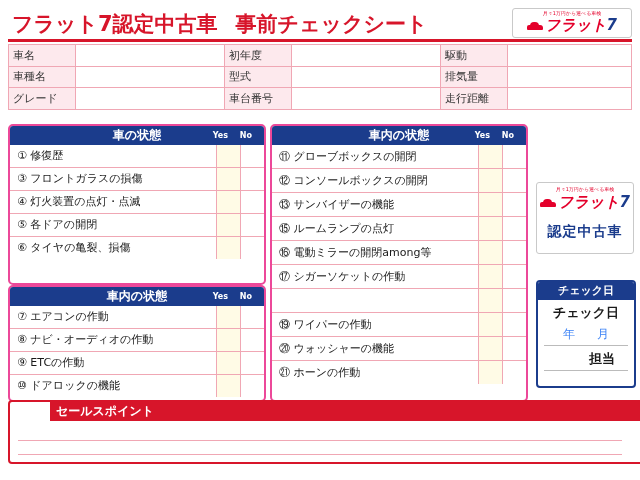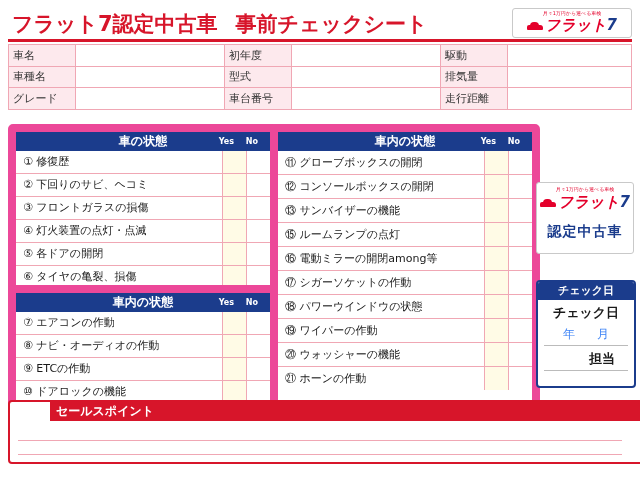--- a/index.html
+++ b/index.html
@@ -60,21 +60,21 @@
   .info td{
     border:1px solid #f0a7b4;
     height:20px;font-size:11px;color:#333;padding:0 4px;
   }
   .info td.lbl{
     background:#fde9ed;color:#333;width:58px;white-space:nowrap;
   }
   .info td.val{background:#ffffff;}
   
   .panel{
-    position:absolute;border:8px solid #ec4899;border-radius:5px;
+    position:absolute;border:2px solid #ec4899;border-radius:5px;
     background:#ffffff;overflow:hidden;
   }
   .panel-head{
     position:relative;height:19px;background:#1b3c8c;
   }
   .panel-head .ph-title{
     position:absolute;left:0;top:0;width:100%;text-align:center;
     line-height:19px;font-size:12px;font-weight:bold;color:#ffffff;
   }
   .panel-head .yn{
@@ -208,25 +208,20 @@
       <div class="yn yes">Yes</div>
       <div class="yn no">No</div>
     </div>
     <div class="rows">
       <div class="row">
           <span class="txt">① 修復歴</span>
           <span class="cell yes"></span>
           <span class="cell no"></span>
         </div>
       <div class="row">
-          <span class="txt">② 下回りのサビ、ヘコミ</span>
-          <span class="cell yes"></span>
-          <span class="cell no"></span>
-        </div>
-      <div class="row">
           <span class="txt">③ フロントガラスの損傷</span>
           <span class="cell yes"></span>
           <span class="cell no"></span>
         </div>
       <div class="row">
           <span class="txt">④ 灯火装置の点灯・点滅</span>
           <span class="cell yes"></span>
           <span class="cell no"></span>
         </div>
       <div class="row">
@@ -303,21 +298,20 @@
           <span class="txt" style="line-height:23px">⑯ 電動ミラーの開閉among等</span>
           <span class="cell yes" style="height:23px"></span>
           <span class="cell no" style="height:23px"></span>
         </div>
       <div class="row" style="height:23px">
           <span class="txt" style="line-height:23px">⑰ シガーソケットの作動</span>
           <span class="cell yes" style="height:23px"></span>
           <span class="cell no" style="height:23px"></span>
         </div>
       <div class="row" style="height:23px">
-          <span class="txt" style="line-height:23px">⑱ パワーウインドウの状態</span>
           <span class="cell yes" style="height:23px"></span>
           <span class="cell no" style="height:23px"></span>
         </div>
       <div class="row" style="height:23px">
           <span class="txt" style="line-height:23px">⑲ ワイパーの作動</span>
           <span class="cell yes" style="height:23px"></span>
           <span class="cell no" style="height:23px"></span>
         </div>
       <div class="row" style="height:23px">
           <span class="txt" style="line-height:23px">⑳ ウォッシャーの機能</span>

